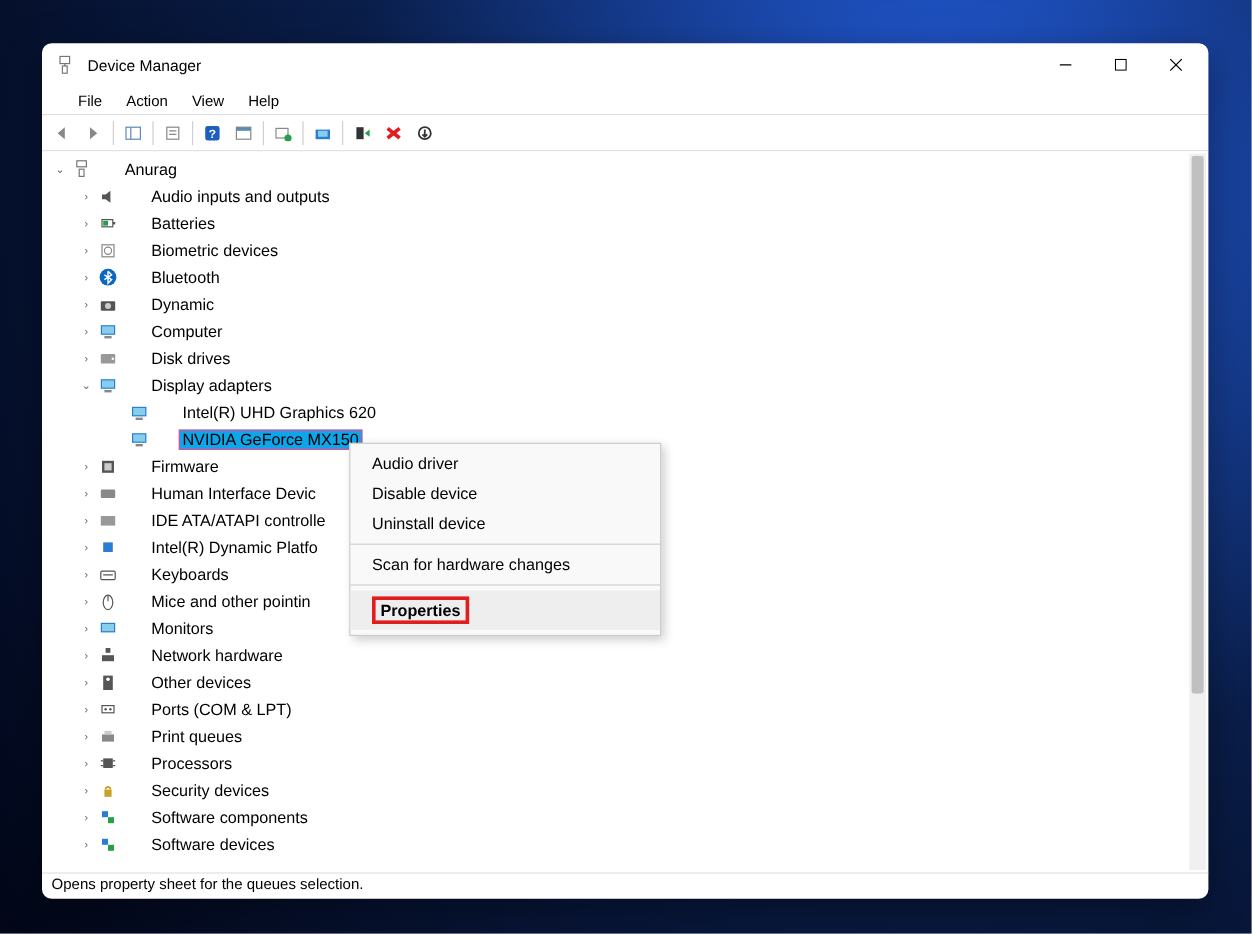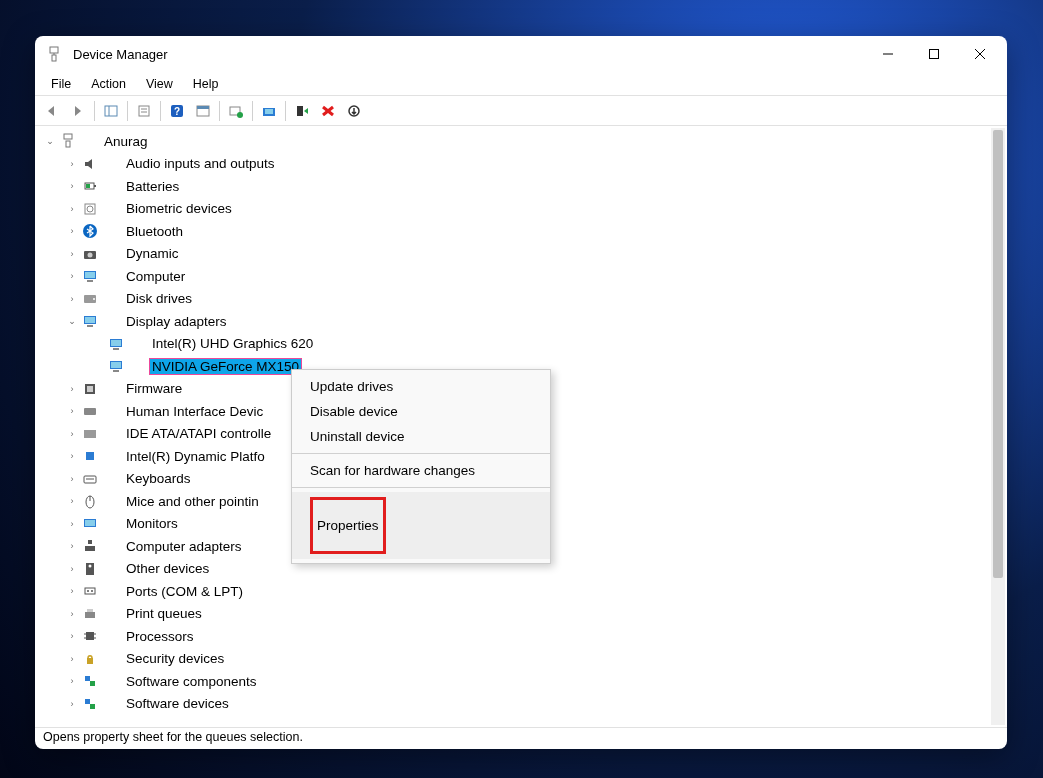--- a/index.html
+++ b/index.html
@@ -31,21 +31,21 @@
     padding: 0 4px 0 10px;
   }
   .titlebar .app-icon { width: 18px; height: 18px; margin-right: 10px; display:flex;align-items:center;justify-content:center;}
   .titlebar .title { font-size: 13px; color: #000; flex: 1; }
   .win-controls { display: flex; }
   .win-btn { width: 46px; height: 32px; display:flex;align-items:center;justify-content:center; cursor:pointer;}
   .menubar {
     height: 24px;
     display:flex;
     align-items:center;
-    padding: 0 6px;
+    padding: 0 20px;
     border-bottom: 1px solid #e1e1e1;
   }
   .menubar span { font-size: 12.5px; padding: 3px 10px; cursor:pointer; }
   .toolbar {
     height: 30px;
     display:flex;
     align-items:center;
     gap: 0;
     padding: 0 4px;
     border-bottom: 1px solid #e1e1e1;
@@ -87,21 +87,21 @@
     position:absolute;
     background:#f9f9f9;
     border:1px solid #cccccc;
     box-shadow: 3px 3px 8px rgba(0,0,0,.2);
     padding: 4px 0;
     min-width: 260px;
     font-size:13.5px;
   }
   .ctx-item { padding: 5px 18px; cursor:pointer; }
   .ctx-item.highlighted { background:#eeeeee; }
-  .ctx-item .hl-box{display:inline-block;border:3px solid #e11d1d;padding:18px 4px;font-weight:400;}
+  .ctx-item .hl-box{display:inline-block;border:3px solid #e11d1d;padding:1px 4px;font-weight:700;}
   .ctx-sep { height:1px; background:#d0d0d0; margin:4px 0; }
   .statusbar {
     height:22px;
     border-top:1px solid #e1e1e1;
     font-size:12.5px;
     padding: 2px 8px;
     color:#000;
   }
   .child1 { padding-left: 26px; }
   .child2 { padding-left: 52px; }
@@ -410,21 +410,21 @@
           <span class="node-label">Monitors</span>
         </div>
       <div class="node child1">
           <span class="expander">›</span>
           <span class="node-icon">
             <svg width="16" height="16">
               <rect x="3" y="8" width="10" height="5" fill="#555"></rect>
               <rect x="6" y="2" width="4" height="4" fill="#555"></rect>
             </svg>
           </span>
-          <span class="node-label">Computer adapters</span>
+          <span class="node-label">Network hardware</span>
         </div>
       <div class="node child1">
           <span class="expander">›</span>
           <span class="node-icon">
             <svg width="16" height="16">
               <rect x="4" y="2" width="8" height="12" fill="#555"></rect>
               <circle cx="8" cy="5" r="1.5" fill="#fff"></circle>
             </svg>
           </span>
           <span class="node-label">Other devices</span>
@@ -490,21 +490,21 @@
               <rect x="3" y="3" width="5" height="5" fill="#2b7cd3"></rect>
               <rect x="8" y="8" width="5" height="5" fill="#24a148"></rect>
             </svg>
           </span>
           <span class="node-label">Software devices</span>
         </div>
 
     </div>
 
     <div class="ctx-menu" style="left:256px; top:243px;">
-      <div class="ctx-item"><span>Update drives</span></div>
+      <div class="ctx-item"><span>Audio driver</span></div>
       <div class="ctx-item"><span>Disable device</span></div>
       <div class="ctx-item"><span>Uninstall device</span></div>
       <div class="ctx-sep"></div>
       <div class="ctx-item"><span>Scan for hardware changes</span></div>
       <div class="ctx-sep"></div>
       <div class="ctx-item highlighted"><span class="hl-box">Properties</span></div>
     </div>
 
     <div class="scrollbar">
       <div class="scrollbar-thumb"></div>

